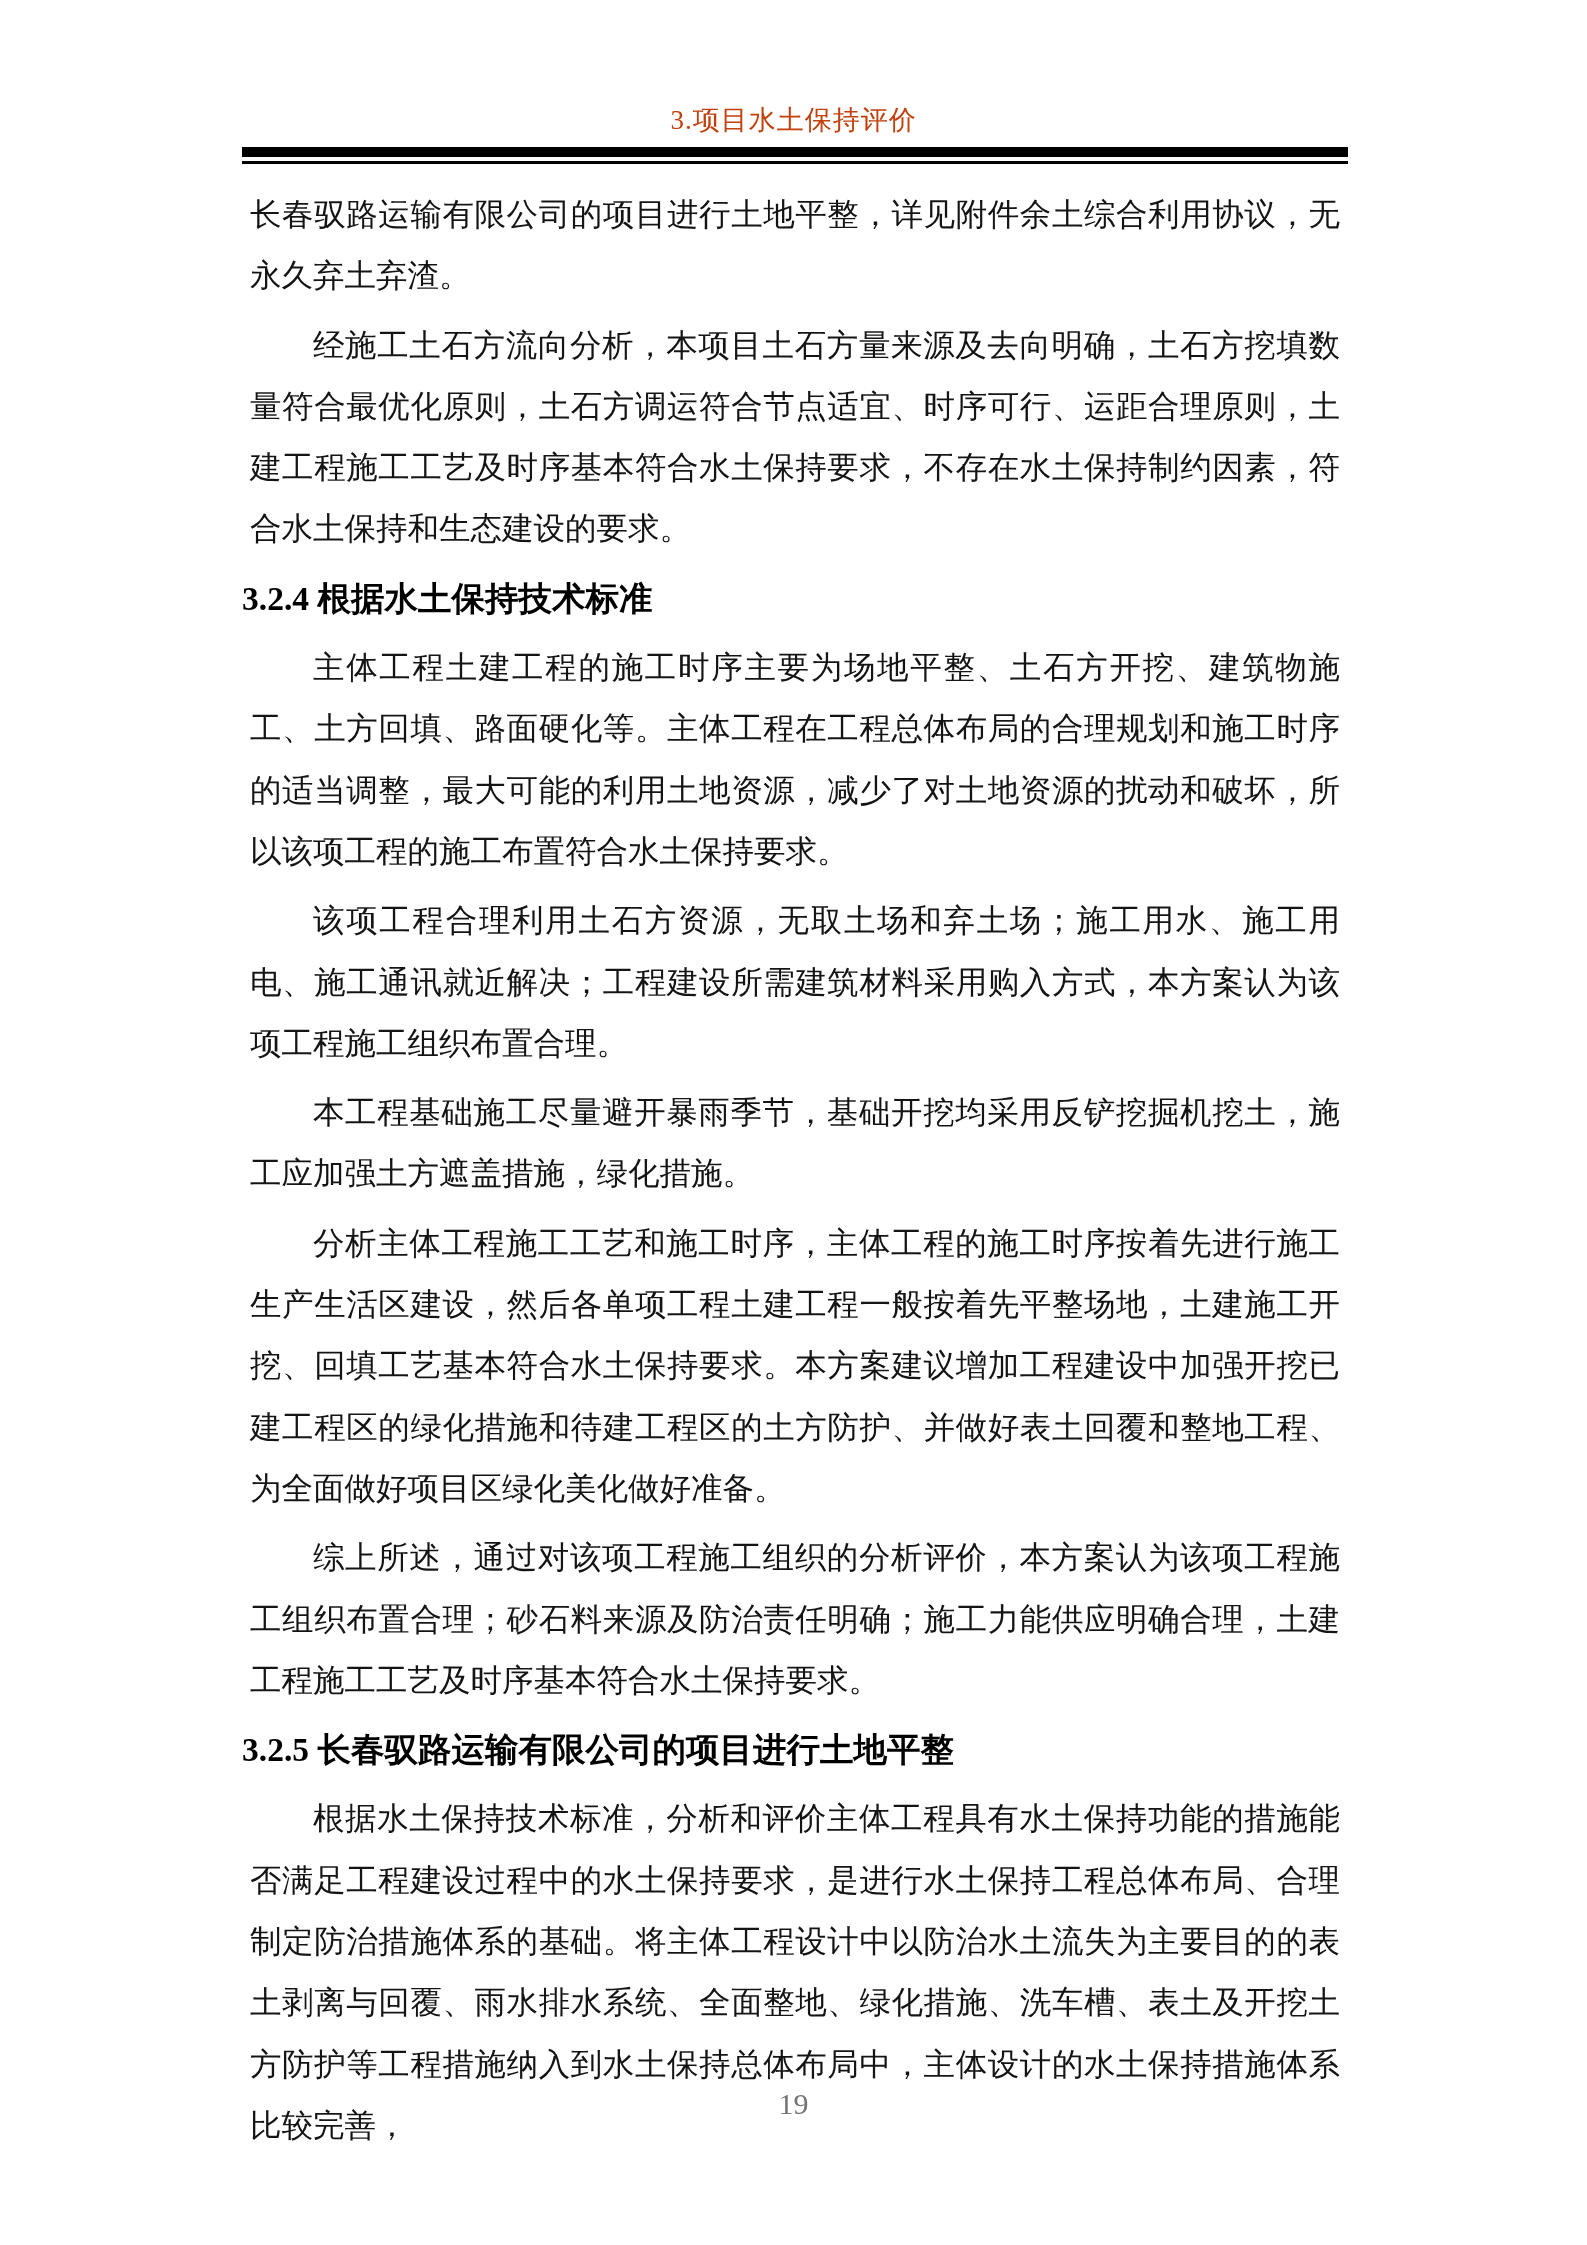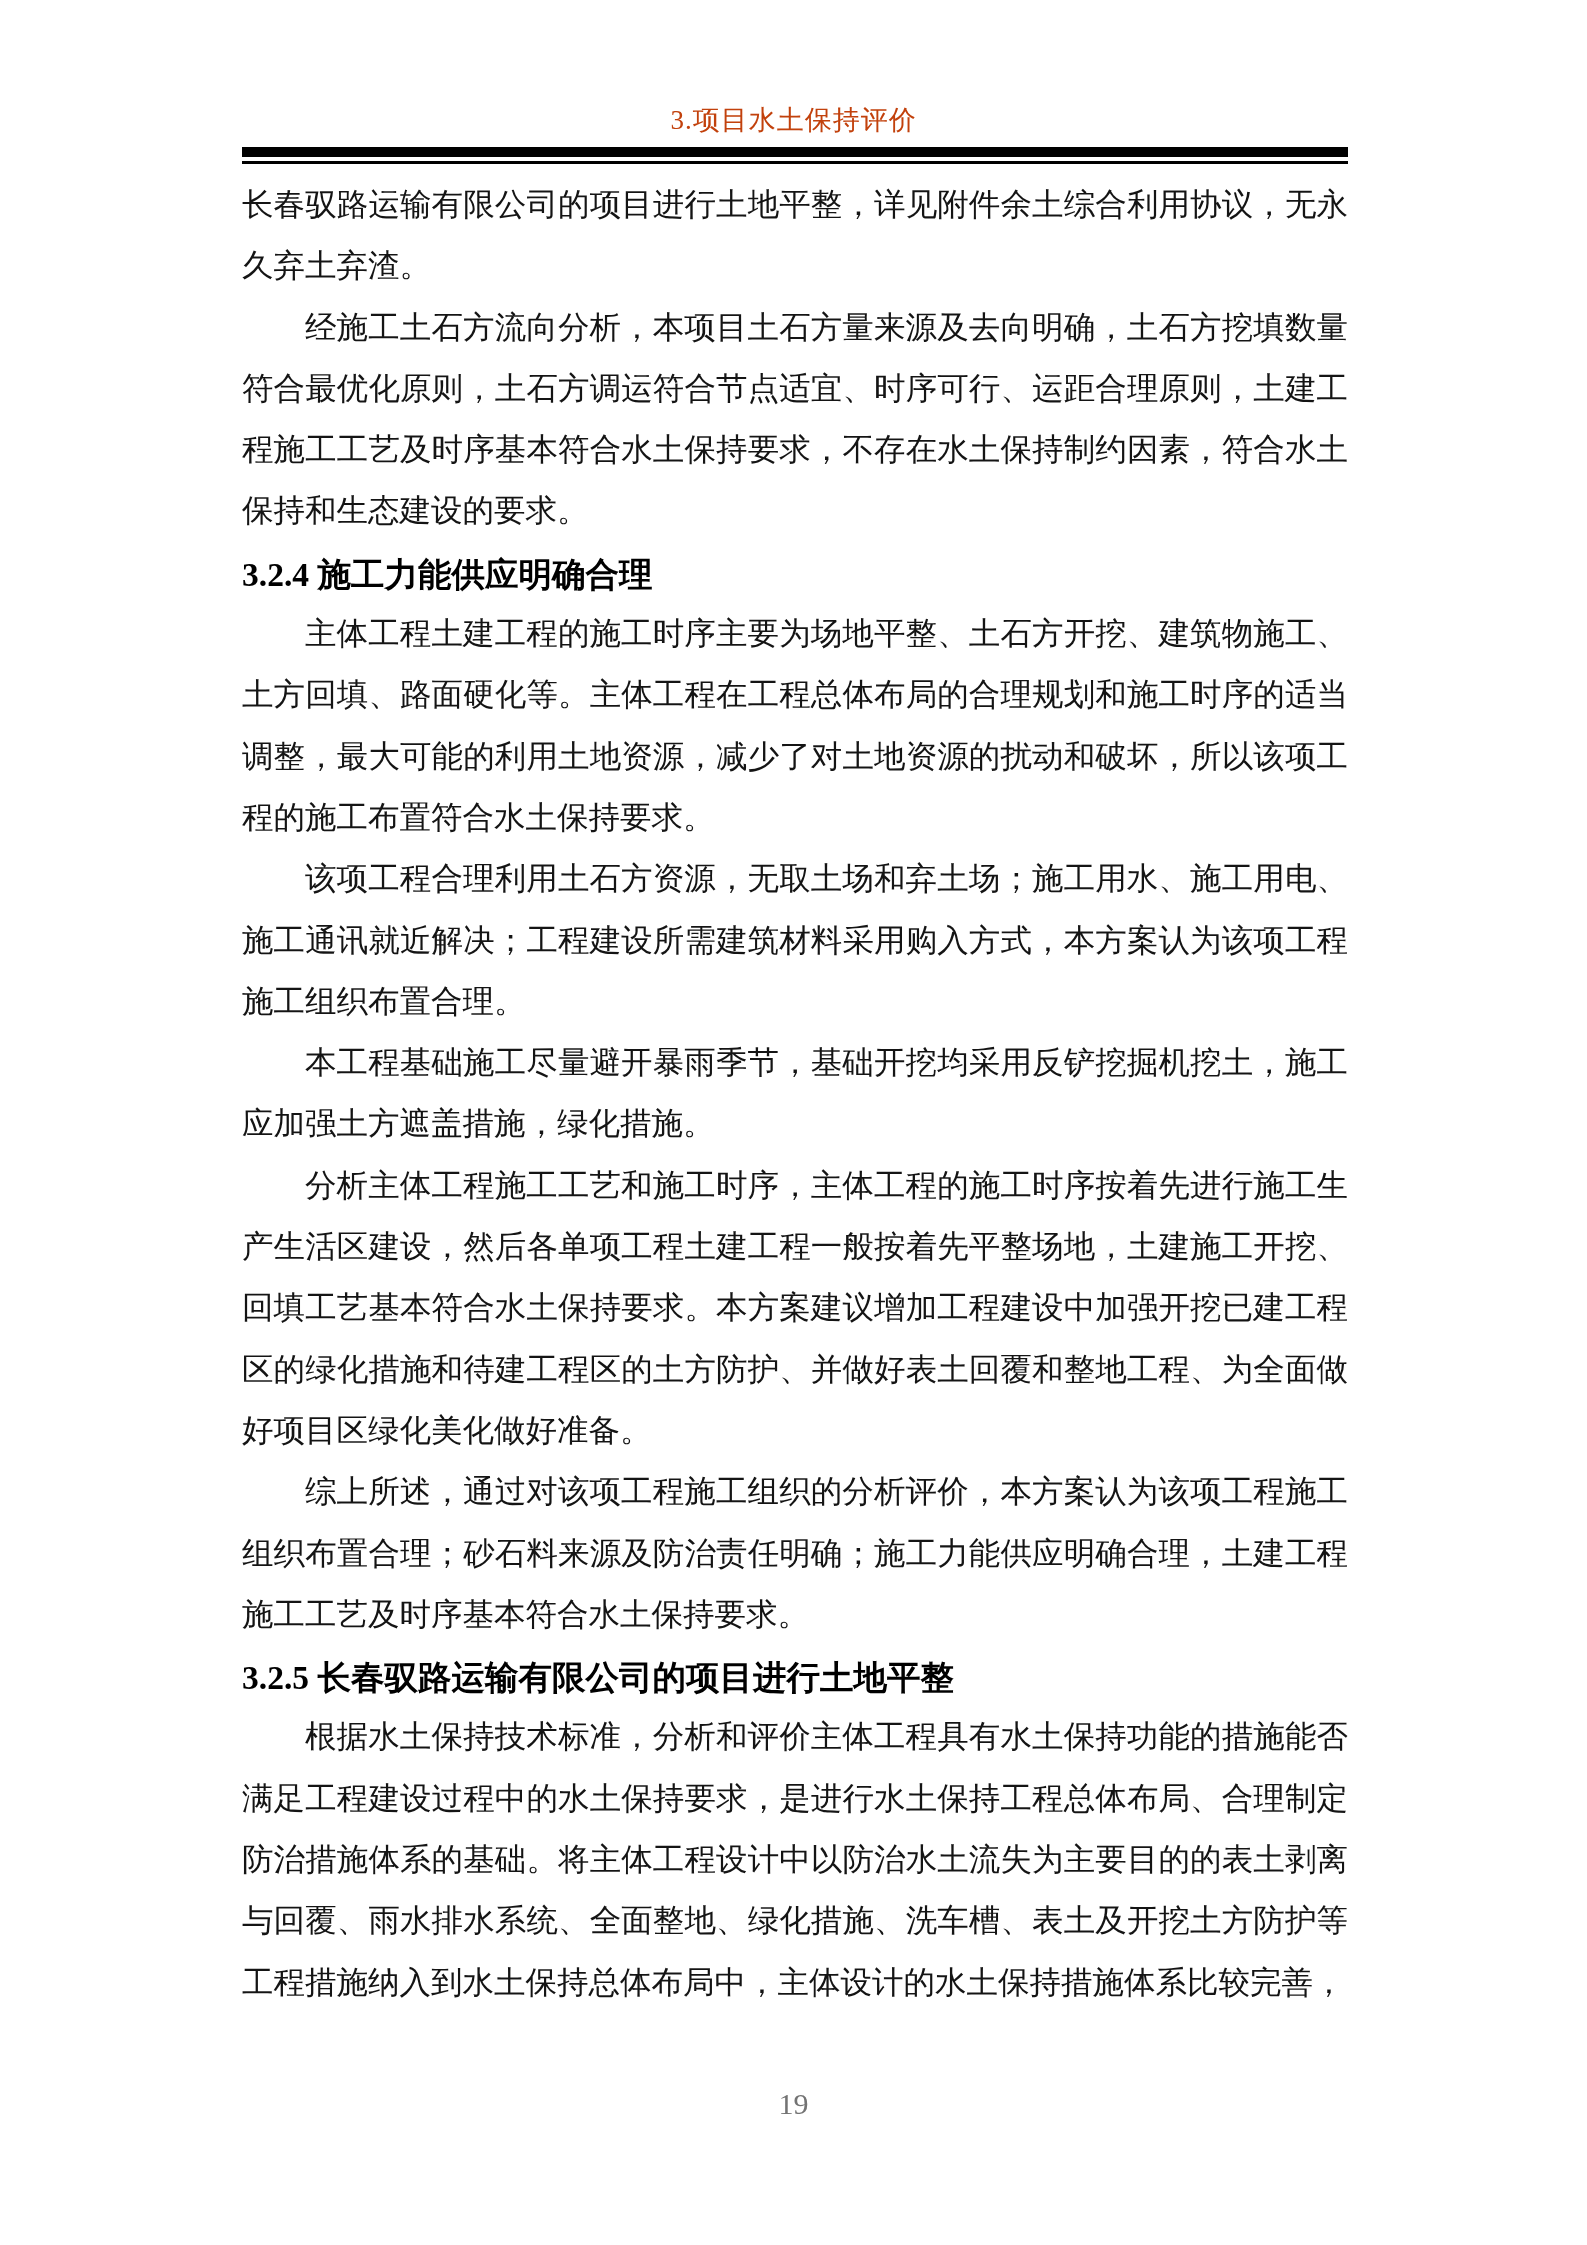--- a/index.html
+++ b/index.html
@@ -51,24 +51,23 @@
     position: absolute;
     left: 242px;
     width: 1106px;
     top: 176px;
     font-size: 31.5px;
     line-height: 61.3px;
     text-align: justify;
     color: #141414;
   }
   .body-text p {
-    margin: 0;
+    margin: 8px;
     padding: 0;
     text-indent: 2em;
-    font-family: Liberation Mono, monospace;
   }
   .body-text p.no-indent {
     text-indent: 0;
   }
   .body-text h2 {
     margin: 0;
     padding: 0;
     font-size: 33.5px;
     font-weight: bold;
     line-height: 61.3px;
@@ -96,21 +95,21 @@
   <div class="rule-thick"></div>
 
   <div class="rule-thin"></div>
 
   <div class="body-text">
 
     <p class="no-indent">长春驭路运输有限公司的项目进行土地平整，详见附件余土综合利用协议，无永久弃土弃渣。</p>
 
     <p>经施工土石方流向分析，本项目土石方量来源及去向明确，土石方挖填数量符合最优化原则，土石方调运符合节点适宜、时序可行、运距合理原则，土建工程施工工艺及时序基本符合水土保持要求，不存在水土保持制约因素，符合水土保持和生态建设的要求。</p>
 
-    <h2>3.2.4 施工力能供应明确合理</h2>
+    <h2>3.2.4 根据水土保持技术标准</h2>
 
     <p>主体工程土建工程的施工时序主要为场地平整、土石方开挖、建筑物施工、土方回填、路面硬化等。主体工程在工程总体布局的合理规划和施工时序的适当调整，最大可能的利用土地资源，减少了对土地资源的扰动和破坏，所以该项工程的施工布置符合水土保持要求。</p>
 
     <p>该项工程合理利用土石方资源，无取土场和弃土场；施工用水、施工用电、施工通讯就近解决；工程建设所需建筑材料采用购入方式，本方案认为该项工程施工组织布置合理。</p>
 
     <p>本工程基础施工尽量避开暴雨季节，基础开挖均采用反铲挖掘机挖土，施工应加强土方遮盖措施，绿化措施。</p>
 
     <p>分析主体工程施工工艺和施工时序，主体工程的施工时序按着先进行施工生产生活区建设，然后各单项工程土建工程一般按着先平整场地，土建施工开挖、回填工艺基本符合水土保持要求。本方案建议增加工程建设中加强开挖已建工程区的绿化措施和待建工程区的土方防护、并做好表土回覆和整地工程、为全面做好项目区绿化美化做好准备。</p>
 
     <p>综上所述，通过对该项工程施工组织的分析评价，本方案认为该项工程施工组织布置合理；砂石料来源及防治责任明确；施工力能供应明确合理，土建工程施工工艺及时序基本符合水土保持要求。</p>

